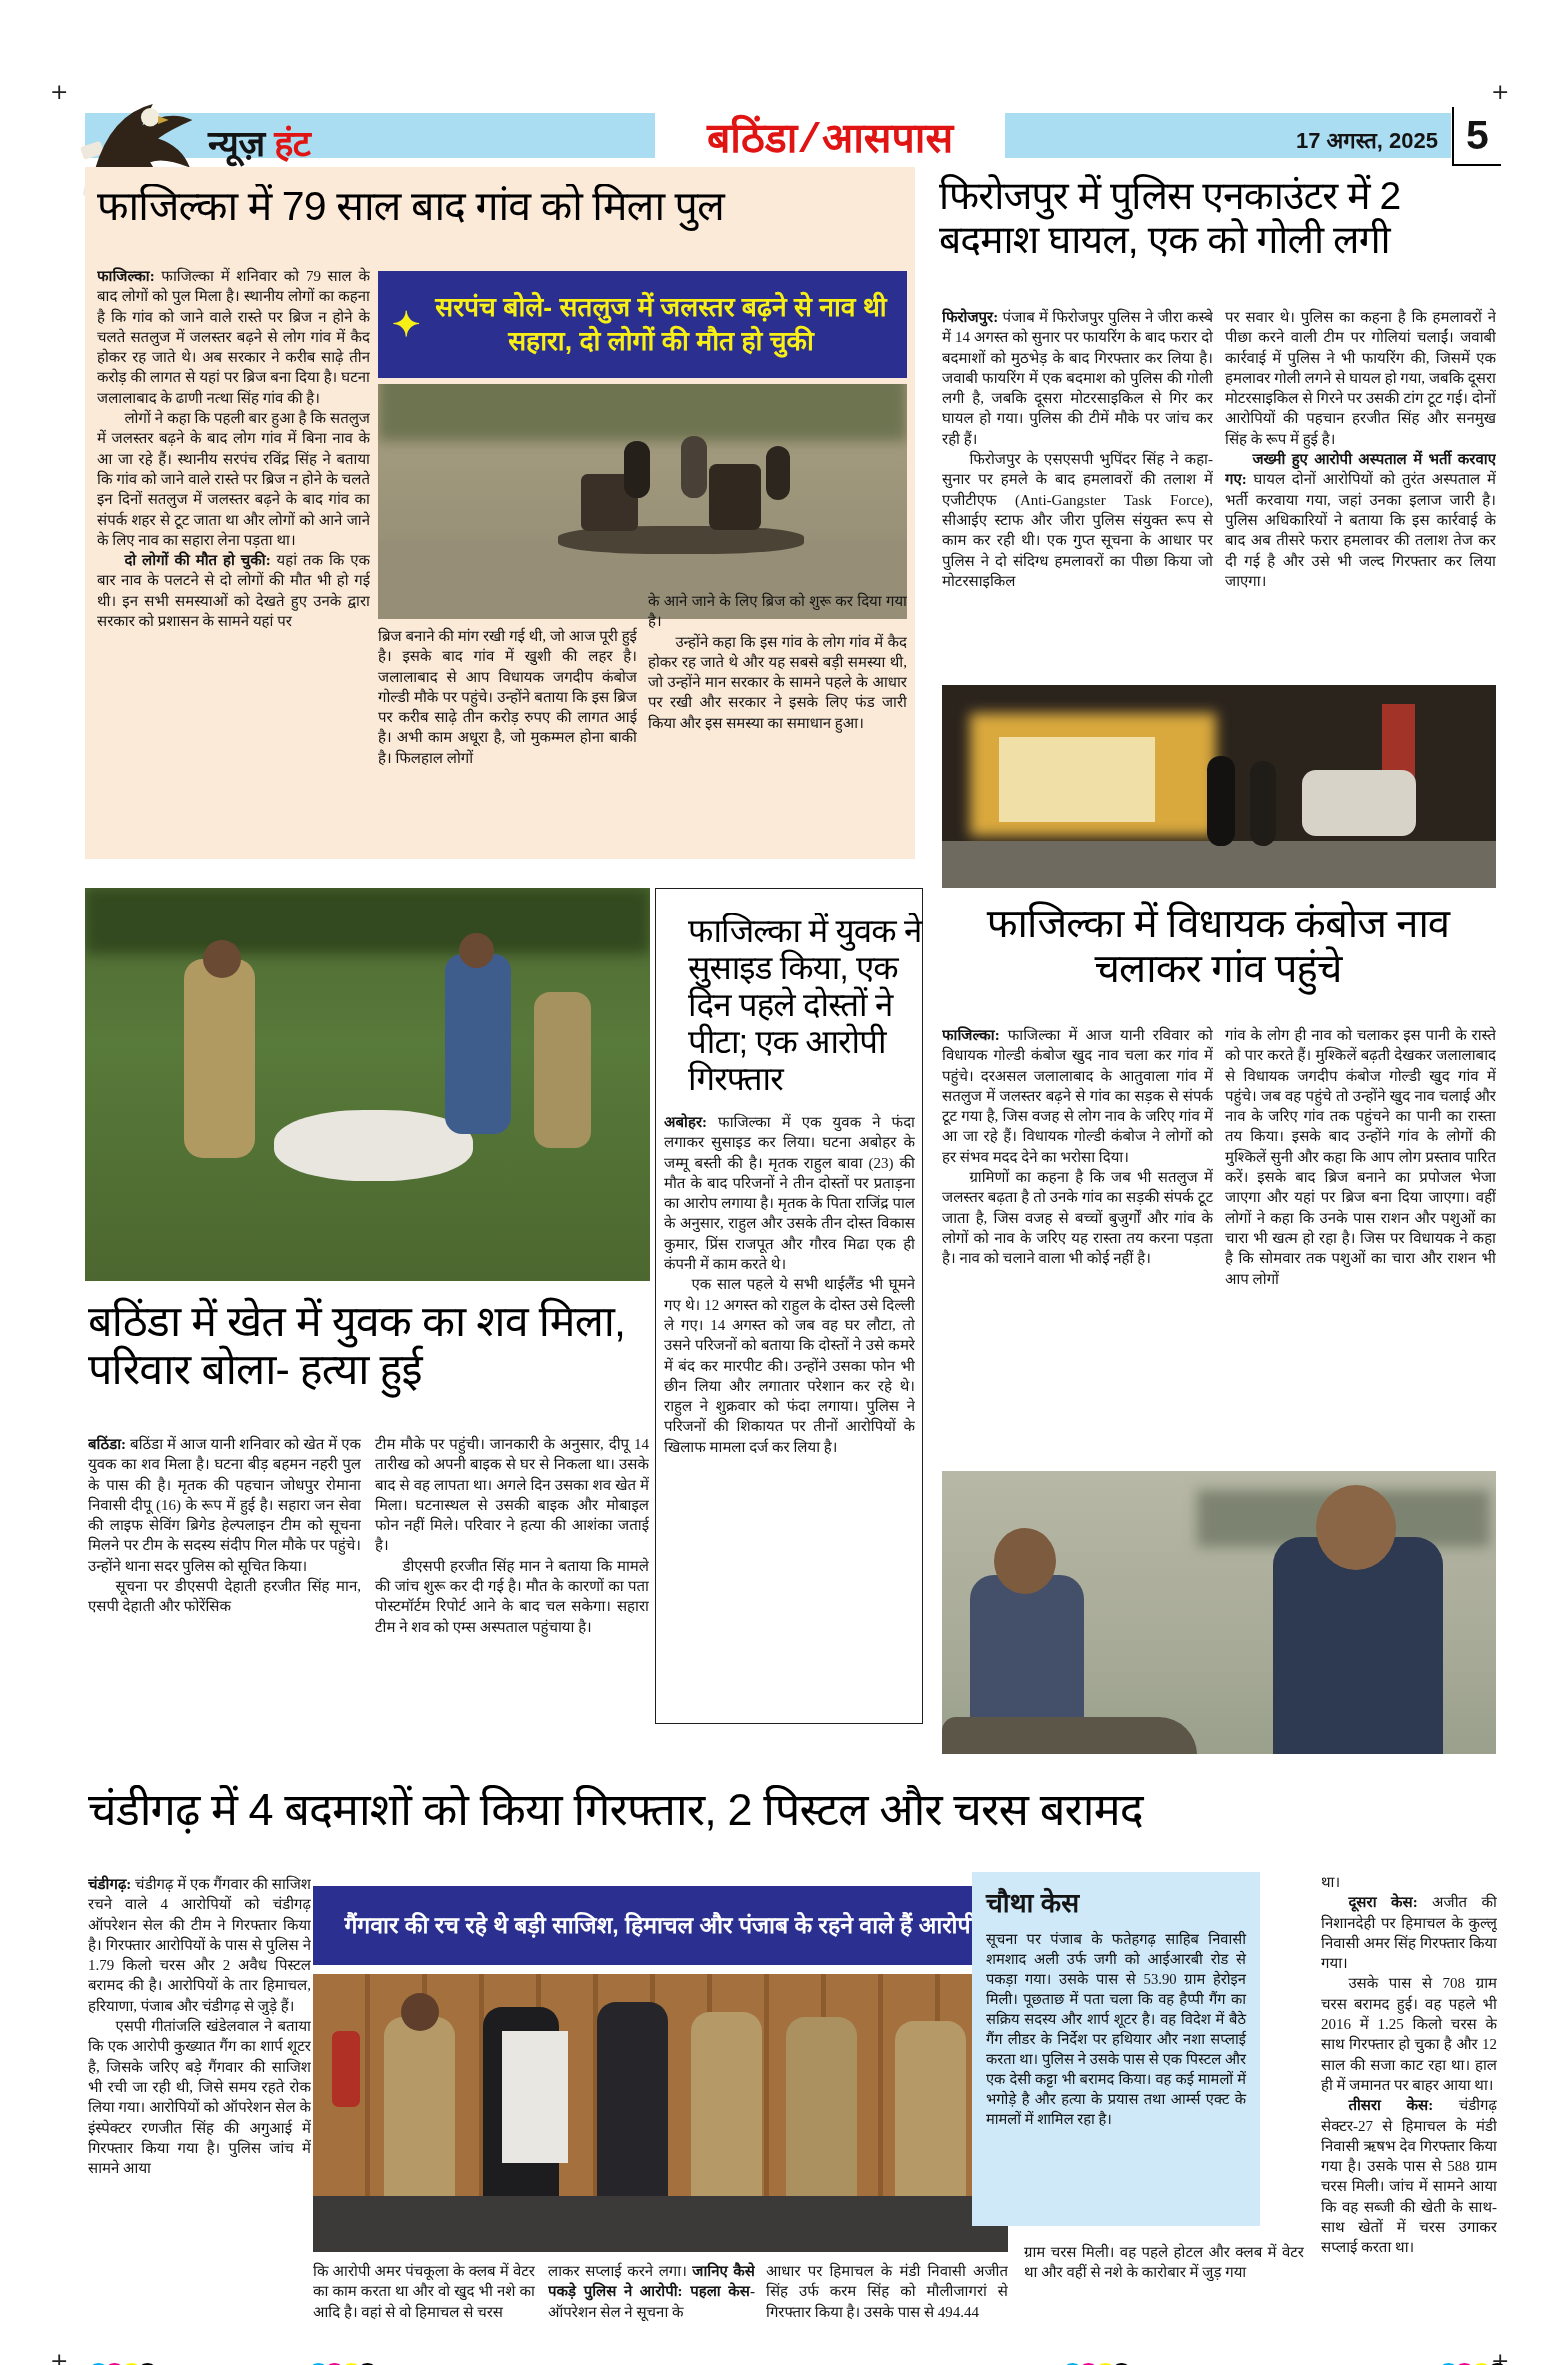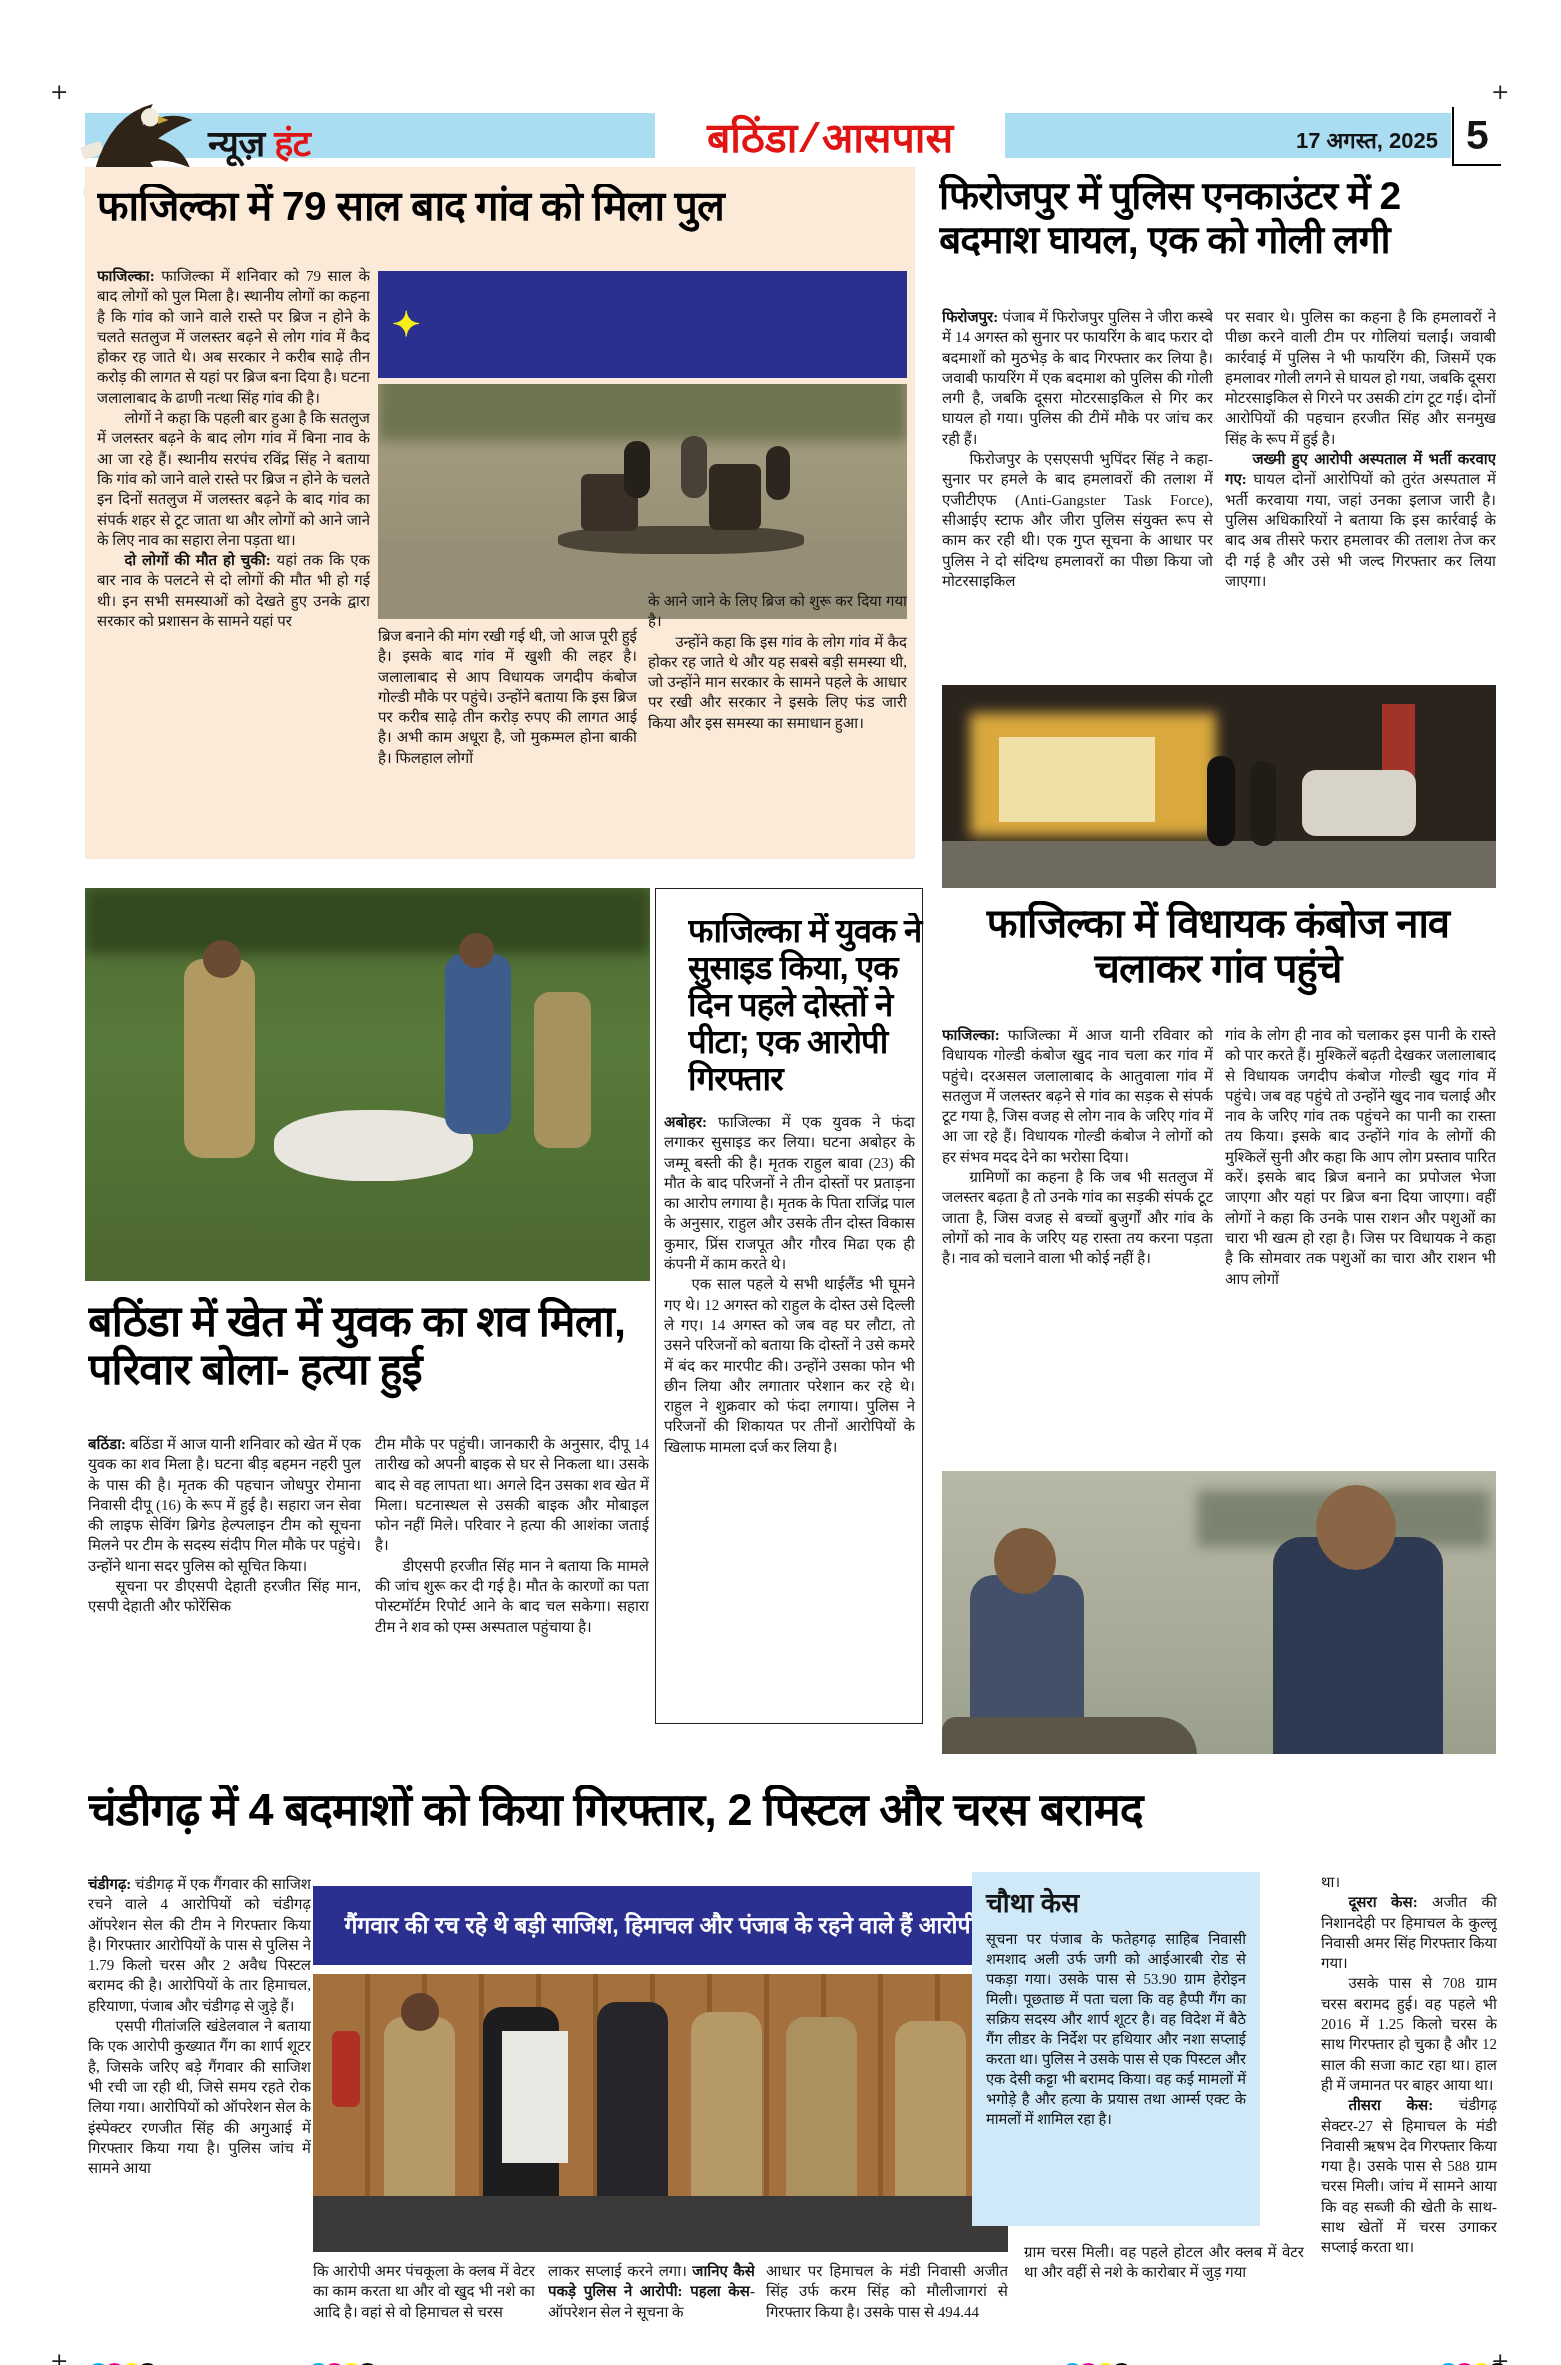--- a/index.html
+++ b/index.html
@@ -10,21 +10,21 @@
   
   .mast-bar{background:#aadcf2;}
   .brand{font-family:"Liberation Sans",sans-serif;font-weight:900;font-size:36px;letter-spacing:-0.5px;}
   .brand .red{color:#e11414;}
   .section-box{background:#ffffff;display:flex;align-items:center;justify-content:center;}
   .section-title{font-family:Liberation Mono, monospace;font-weight:900;font-size:41px;color:#e11414;}
   .date-label{font-family:"Liberation Sans",sans-serif;font-weight:700;font-size:22px;text-align:right;}
   .pagenum{background:#fff;border-left:2.8px solid #000;border-bottom:2.4px solid #000;display:flex;align-items:center;justify-content:center;
            font-family:"Liberation Sans",sans-serif;font-weight:900;font-size:41px;}
   
-  .hl{font-family:"Liberation Sans",sans-serif;font-weight:700;color:#000;line-height:1.12;letter-spacing:-0.9px;overflow:hidden;}
+  .hl{font-family:"Liberation Sans",sans-serif;font-weight:400;color:#000;line-height:1.12;letter-spacing:-0.9px;overflow:hidden;}
   
   .col{font-size:15px;line-height:20.3px;text-align:justify;overflow:hidden;}
   .col p{margin:0;}
   .col p.ind{text-indent:27.4px;}
   .dl{font-weight:700;}
   .photo{overflow:hidden;}
   .shape{position:absolute;}
   .blur{filter:blur(6.6px);}
   .subhead-box{background:#2b3090;color:#f8ef16;font-family:"Liberation Sans",sans-serif;font-weight:900;
                display:flex;align-items:center;gap:8.5px;padding:11.4px 14px;box-sizing:border-box;text-align:center;}
@@ -71,20 +71,21 @@
 
   <div class="abs" style="left:85px;top:167px;width:830px;height:692px;background:#fcead9;"></div>
   <div class="abs hl" style="left:97px;top:184px;width:809px;height:71px;font-size:41px;">फाजिल्का में 79 साल बाद गांव को मिला पुल</div>
   <div class="abs col" style="left:97px;top:266px;width:273px;height:583px;">
     <p><span class="dl">फाजिल्का:</span> <span>फाजिल्का में शनिवार को 79 साल के बाद लोगों को पुल मिला है। स्थानीय लोगों का कहना है कि गांव को जाने वाले रास्ते पर ब्रिज न होने के चलते सतलुज में जलस्तर बढ़ने से लोग गांव में कैद होकर रह जाते थे। अब सरकार ने करीब साढ़े तीन करोड़ की लागत से यहां पर ब्रिज बना दिया है। घटना जलालाबाद के ढाणी नत्था सिंह गांव की है।</span></p>
     <p class="ind">लोगों ने कहा कि पहली बार हुआ है कि सतलुज में जलस्तर बढ़ने के बाद लोग गांव में बिना नाव के आ जा रहे हैं। स्थानीय सरपंच रविंद्र सिंह ने बताया कि गांव को जाने वाले रास्ते पर ब्रिज न होने के चलते इन दिनों सतलुज में जलस्तर बढ़ने के बाद गांव का संपर्क शहर से टूट जाता था और लोगों को आने जाने के लिए नाव का सहारा लेना पड़ता था।</p>
     <p class="ind"><span class="dl">दो लोगों की मौत हो चुकी:</span> <span>यहां तक कि एक बार नाव के पलटने से दो लोगों की मौत भी हो गई थी। इन सभी समस्याओं को देखते हुए उनके द्वारा सरकार को प्रशासन के सामने यहां पर</span></p>
   </div>
   <div class="abs subhead-box" style="left:378px;top:271px;width:529px;height:107px;font-size:26.5px;line-height:1.25;">
     <span style="font-size:34px;">✦</span>
+    <span>सरपंच बोले- सतलुज में जलस्तर बढ़ने से नाव थी सहारा, दो लोगों की मौत हो चुकी</span>
   </div>
   <div class="abs photo" style="left:378px;top:384px;width:529px;height:235px;background:linear-gradient(#a9a183,#9b9379 55%,#8f8b76);">
     <div class="shape blur" style="left:0;top:-14px;width:100%;height:71px;background:#6e7350;"></div>
     <div class="shape" style="left:0;top:156px;width:100%;height:80px;background:#968e77;"></div>
     <div class="shape" style="left:180px;top:142px;width:246px;height:28px;border-radius:40%;background:#4a4336;"></div>
     <div class="shape" style="left:203px;top:90px;width:57px;height:57px;background:#3a3027;border-radius:6.6px;"></div>
     <div class="shape" style="left:331px;top:80px;width:52px;height:66px;background:#31281f;border-radius:7.6px;"></div>
     <div class="shape" style="left:246px;top:57px;width:26px;height:57px;background:#26201a;border-radius:12.3px;"></div>
     <div class="shape" style="left:303px;top:52px;width:26px;height:62px;background:#494138;border-radius:12.3px;"></div>
     <div class="shape" style="left:388px;top:62px;width:24px;height:54px;background:#2c261f;border-radius:12.3px;"></div>

